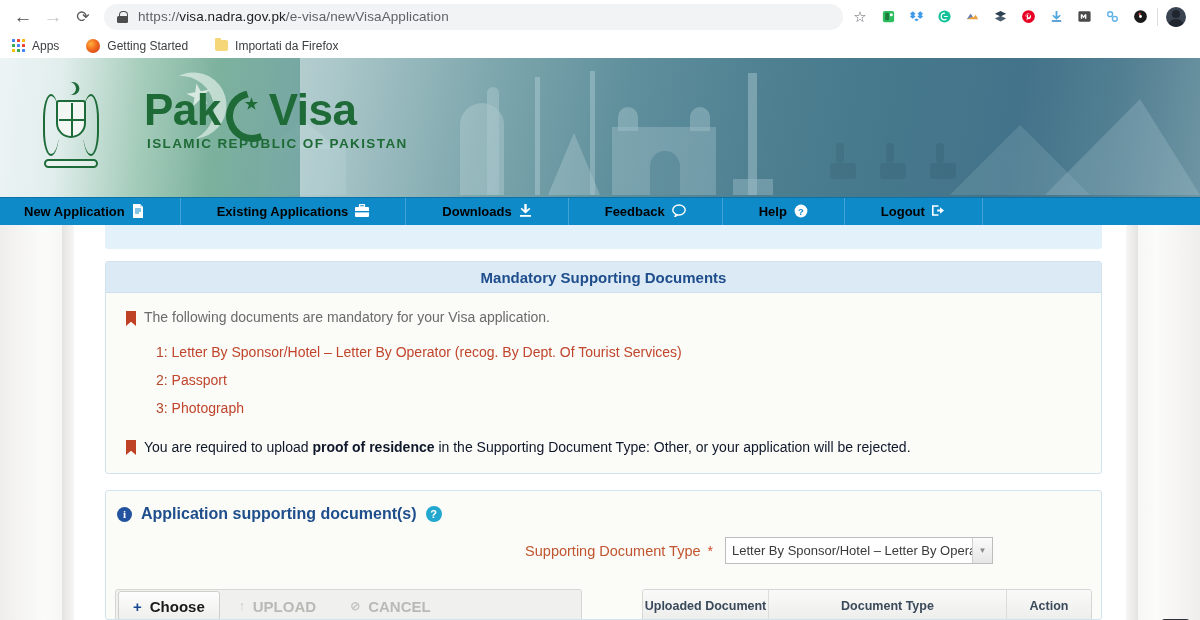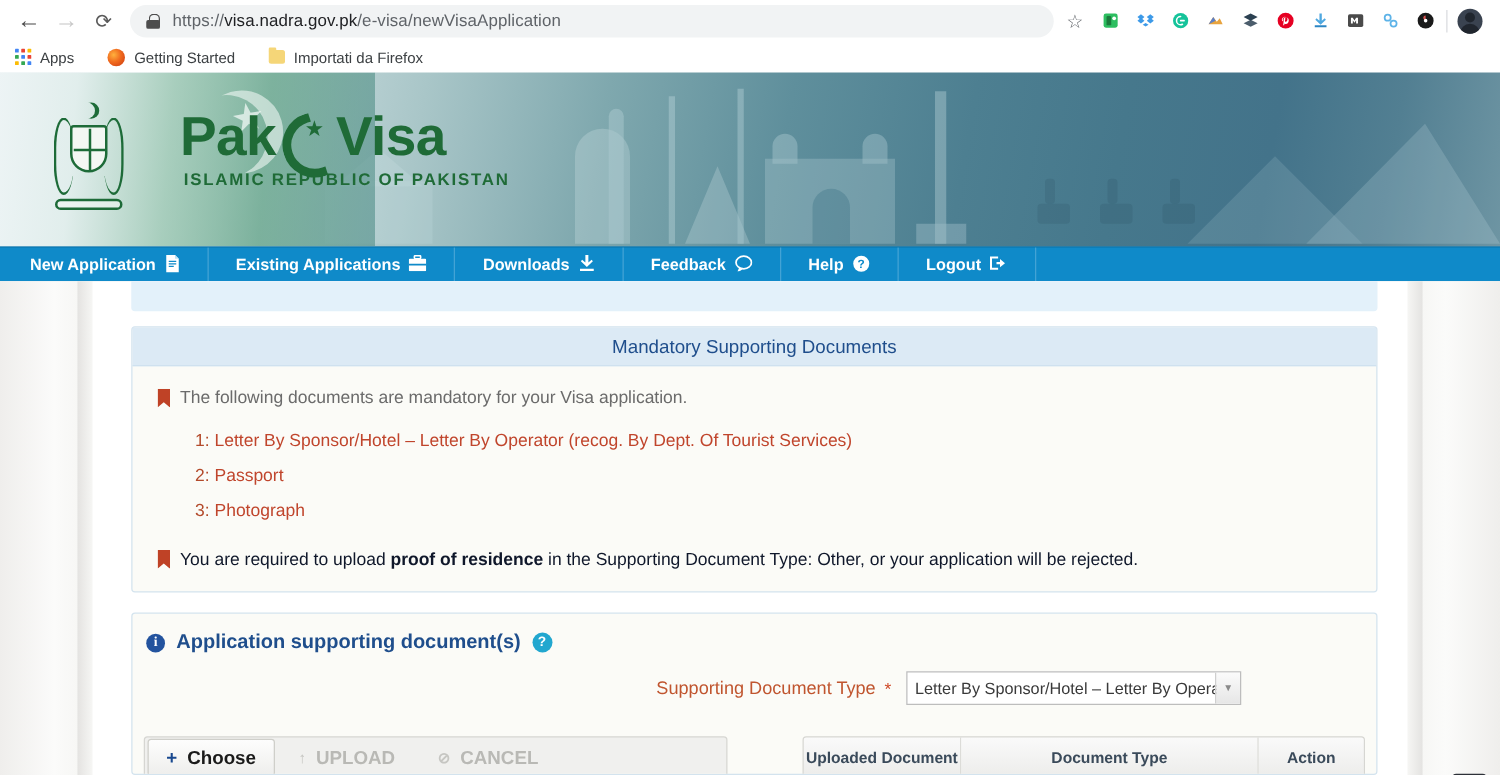--- a/index.html
+++ b/index.html
@@ -329,22 +329,22 @@
   .navbar {
     width: 1200px; height: 28px;
     background: #0f8ac9;
     display: flex;
     align-items: center;
     border-top: 1px solid #0b72a8;
   }
   .nav-item {
     display: flex; align-items: center; gap: 7px;
     height: 28px;
-    padding: 0 22px;
-    color: #ffffff;
+    padding: 0 36px;
+    color: #000000;
     font-size: 13px;
     font-weight: bold;
     white-space: nowrap;
     border-right: 1px solid rgba(255,255,255,0.22);
   }
   .nav-item:first-child { padding-left: 24px; }
   .nav-ico { font-size: 12px; line-height: 1; display: inline-block; }
 
   
   .page-wrap {
@@ -394,21 +394,21 @@
   .panel {
     border: 1px solid #d3e3ee;
     background: #fbfbf7;
     border-radius: 3px;
   }
   .panel-head {
     background: #dceaf5;
     height: 31px;
     display: flex; align-items: center; justify-content: center;
     color: #1f4e8c;
-    font-weight: normal;
+    font-weight: bold;
     font-size: 15px;
     border-bottom: 1px solid #cfe1ef;
   }
   .panel-body { padding: 16px 20px 18px 20px; }
 
   .doc-line {
     display: flex;
     align-items: flex-start;
     gap: 8px;
     color: #6b6b6b;

